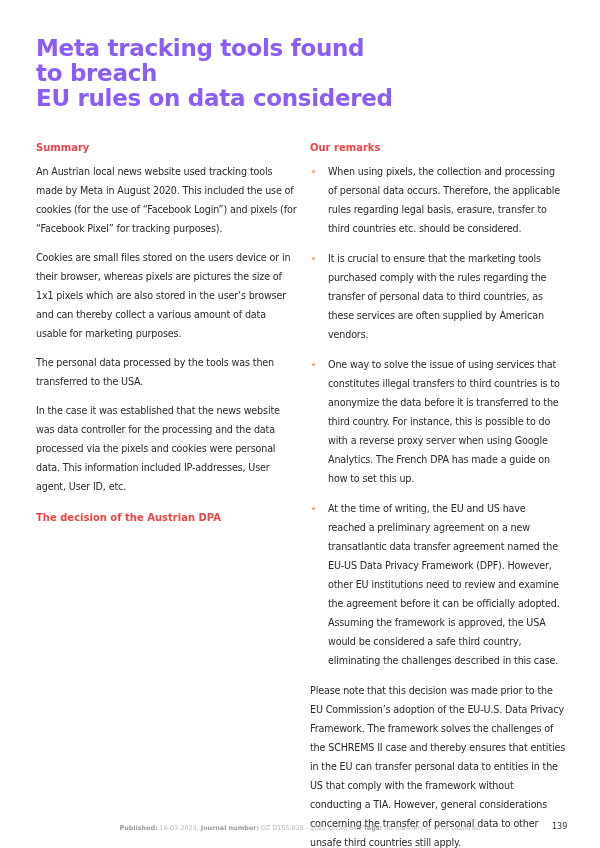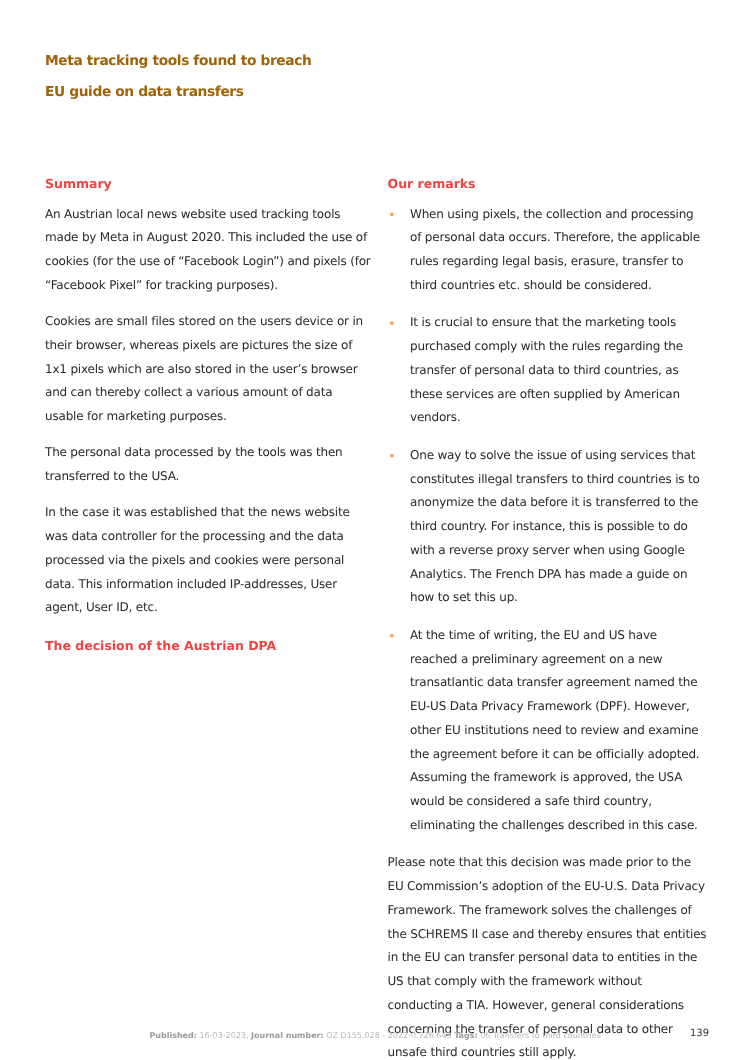--- a/index.html
+++ b/index.html
@@ -1,19 +1,19 @@
 <!DOCTYPE html>
 <html><head>
 <meta charset="utf-8">
 <style>
   html, body { margin: 0; padding: 0; background: #ffffff; }
   body { width: 600px; height: 848px; position: relative; overflow: hidden;
          font-family: "DejaVu Sans", sans-serif; color: #2a2a2a; }
   .title { position: absolute; left: 36px; top: 36px; width: 360px;
-           font-size: 11px; line-height: 25px; font-weight: bold; color: #a16207;
+           font-size: 23px; line-height: 25px; font-weight: bold; color: #8b5cf6;
            letter-spacing: -0.3px; }
   .col { position: absolute; top: 140px; width: 262px; font-size: 9.6px; line-height: 19px; }
   .col-left { left: 36px; }
   .col-right { left: 310px; width: 256px; }
   h2 { margin: 0 0 6px 0; font-size: 10px; line-height: 16px; font-weight: bold; color: #ef4444; }
   p { margin: 0 0 10px 0; }
   .left-p { letter-spacing: -0.15px; }
   .h-decision { margin-top: 14px; }
   ul { list-style: none; margin: 0; padding: 0; }
   li { position: relative; padding-left: 18px; margin-bottom: 11px; letter-spacing: -0.15px; }
@@ -23,21 +23,21 @@
   i { font-style: italic; }
   .footer { position: absolute; left: 0; width: 600px; top: 824px; text-align: center; font-size: 6.4px; color: #b8b8b8; }
   .footer .lbl { font-weight: bold; color: #9a9a9a; }
   .page-num { position: absolute; left: 552px; top: 822px; font-size: 8px; color: #333; }
 </style>
 </head>
 <body>
 
 <div class="title">
   <div>Meta tracking tools found to breach</div>
-  <div>EU guide on data transfers</div>
+  <div>EU rules on data considered</div>
 </div>
 
 <div class="col col-left">
   <h2>Summary</h2>
   <p class="left-p">An Austrian local news website used tracking tools made by Meta in August 2020. This included the use of cookies (for the use of “Facebook Login”) and pixels (for “Facebook Pixel” for tracking purposes).</p>
   <p class="left-p">Cookies are small files stored on the users device or in their browser, whereas pixels are pictures the size of 1x1 pixels which are also stored in the user’s browser and can thereby collect a various amount of data usable for marketing purposes.</p>
   <p class="left-p">The personal data processed by the tools was then transferred to the USA.</p>
   <p class="left-p">In the case it was established that the news website was data controller for the processing and the data processed via the pixels and cookies were personal data. This information included IP-addresses, User agent, User ID, etc.</p>
 
   <h2 class="h-decision">The decision of the Austrian DPA</h2>

